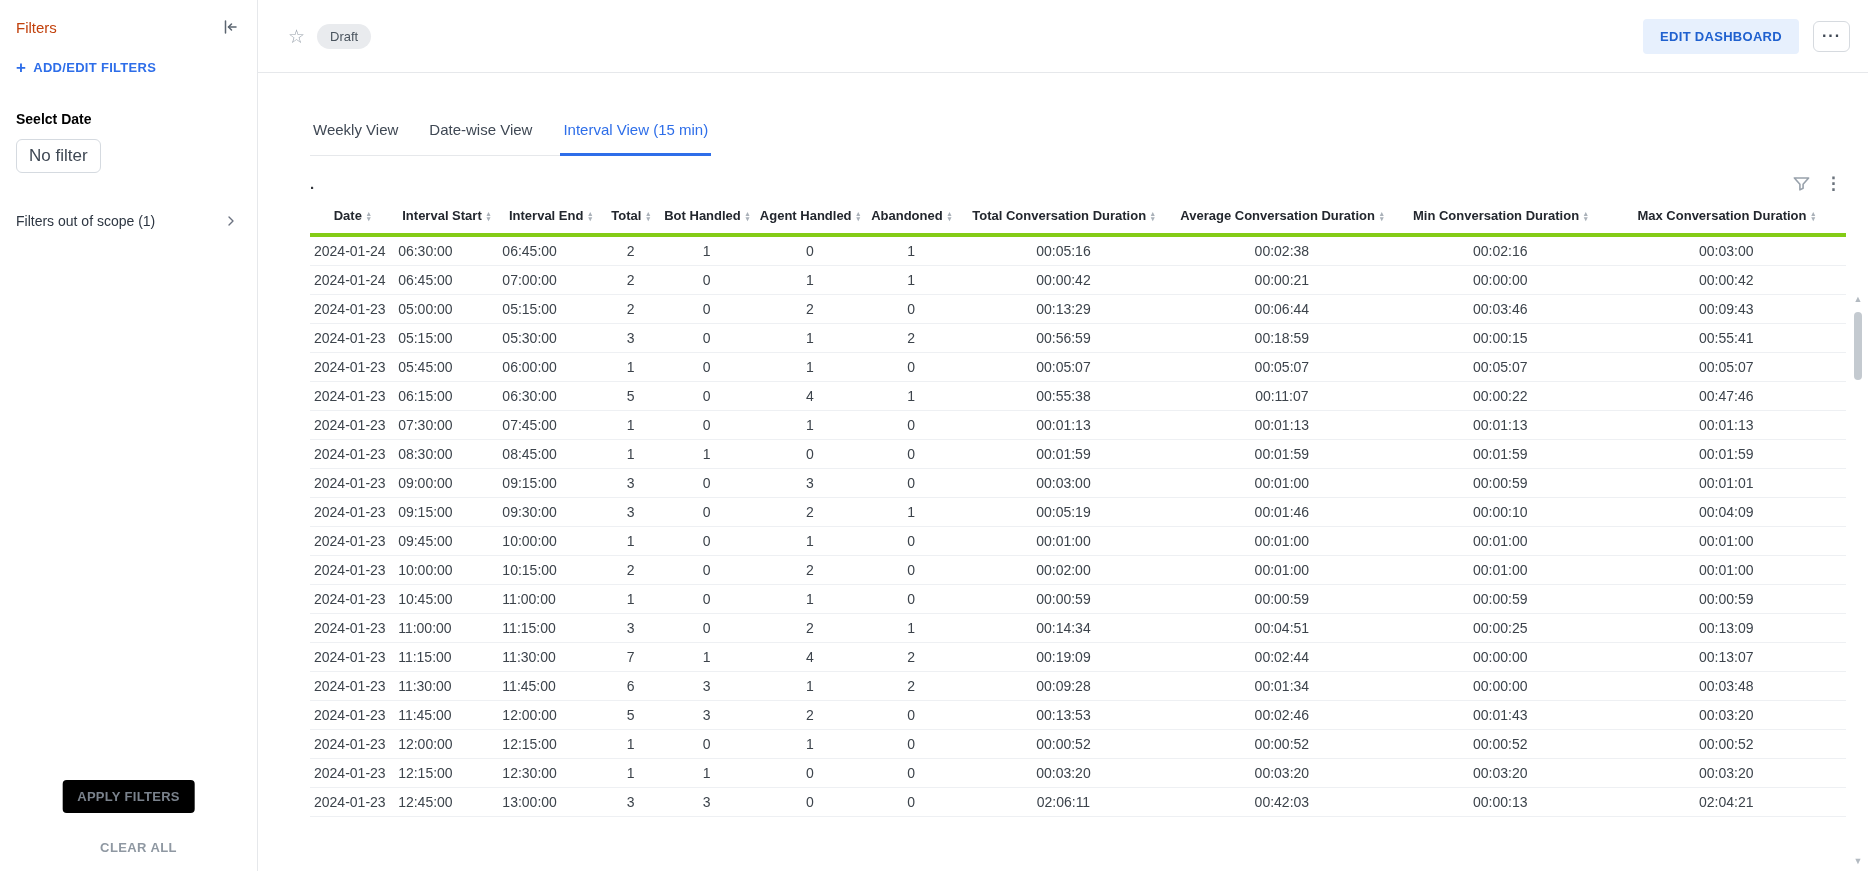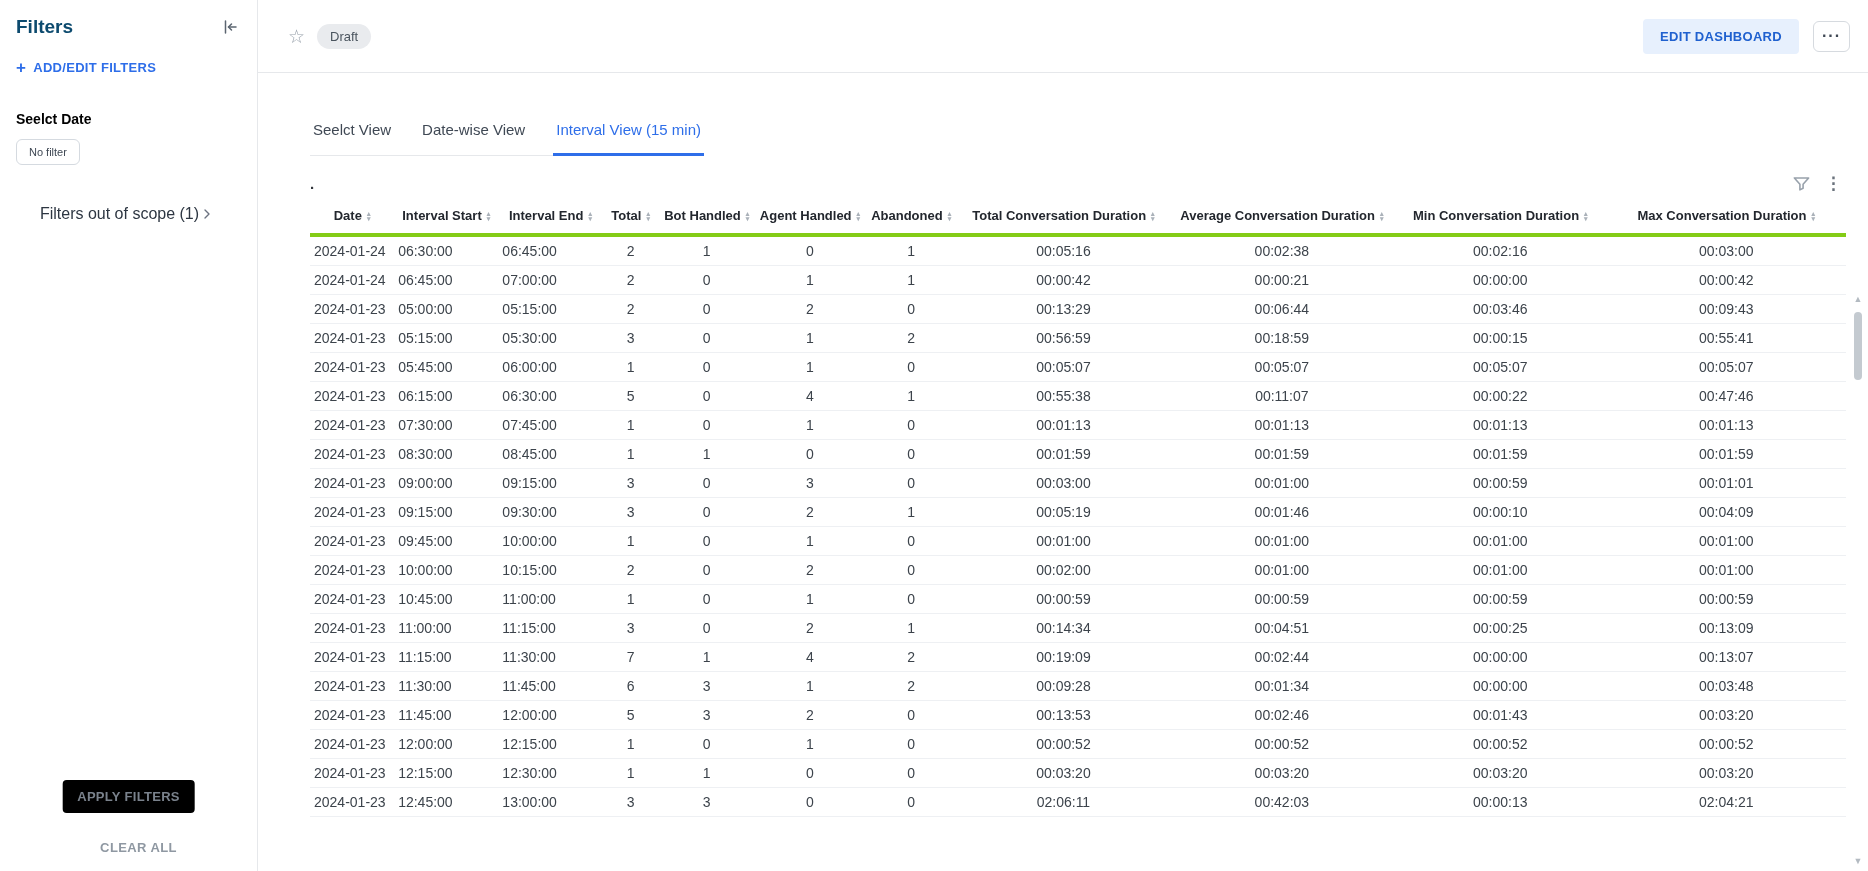--- a/index.html
+++ b/index.html
@@ -4,30 +4,30 @@
 <style>
   * { margin:0; padding:0; box-sizing:border-box; }
   html,body { width:1868px; height:871px; overflow:hidden; background:#fff;
               font-family:"Liberation Sans", sans-serif; color:#1f2430; }
   .app { display:flex; width:100%; height:100%; }
 
   
   .sidebar { width:258px; min-width:258px; border-right:1px solid var(--border,#e6e8eb);
              position:relative; padding:16px 16px 0 16px; background:#fff; }
   .sb-header { display:flex; align-items:center; justify-content:space-between; }
-  .sb-title { font-size:19px; font-weight:700; color:#0c4a6e; }
+  .sb-title { font-size:15px; font-weight:400; color:#c2410c; }
   .collapse-btn { background:none; border:none; cursor:pointer; display:flex; align-items:center; padding:2px; }
   .add-filters { margin-top:22px; display:flex; align-items:center; gap:7px;
                  color:var(--accent,#2e6ee9); font-size:13px; font-weight:700; letter-spacing:.3px; cursor:pointer; }
   .add-filters .plus { font-size:17px; font-weight:700; line-height:13px; }
   .section-label { margin-top:36px; font-size:14px; font-weight:700; color:#000000; }
   .chip { margin-top:12px; display:inline-block; border:1px solid #d5dae0; border-radius:6px;
-          padding:6px 12px; font-size:11px; color:#3f4854; background:#fff; cursor:pointer; }
-  .scope-row { margin-top:40px; display:flex; align-items:center; justify-content:center;
-               font-size:16px; color:#2d3642; cursor:pointer; padding-right:2px; }
+          padding:6px 12px; font-size:17px; color:#3f4854; background:#fff; cursor:pointer; }
+  .scope-row { margin-top:40px; display:flex; align-items:center; justify-content:space-between;
+               font-size:14px; color:#2d3642; cursor:pointer; padding-right:2px; }
   .apply-btn { position:absolute; bottom:58px; left:50%; transform:translateX(-50%);
                background:#000000; color:#7a828c; border:none; border-radius:4px;
                font-family:inherit; font-size:13px; font-weight:700; letter-spacing:.3px;
                padding:9px 15px; cursor:default; white-space:nowrap; }
   .clear-all { position:absolute; bottom:16px; left:10px; width:100%; text-align:center;
                color:#8f98a2; font-size:13px; font-weight:700; letter-spacing:.4px; cursor:pointer; }
 
   
   .main { flex:1; display:flex; flex-direction:column; position:relative; min-width:0; }
   .main-header { height:73px; min-height:73px; display:flex; align-items:center;
@@ -118,21 +118,21 @@
       <div class="spacer"></div>
       <button class="edit-btn">EDIT DASHBOARD</button>
       <button class="more-btn">
         <span class="dots">···</span>
       </button>
     </header>
 
     <section class="content">
 
       <nav class="tabs">
-        <div class="tab">Seelct View</div>
+        <div class="tab">Weekly View</div>
         <div class="tab">Date-wise View</div>
         <div class="tab active">Interval View (15 min)</div>
       </nav>
 
       <div class="table-toolbar">
         <span class="stray-dot">.</span>
         <div class="toolbar-icons">
           <span class="funnel">
             <svg width="19" height="19" viewBox="0 0 24 24" fill="none" stroke="#98a1ab" stroke-width="2" stroke-linecap="round" stroke-linejoin="round">
               <path d="M3 5h18l-7 8v5l-4 2v-7L3 5z"></path>

